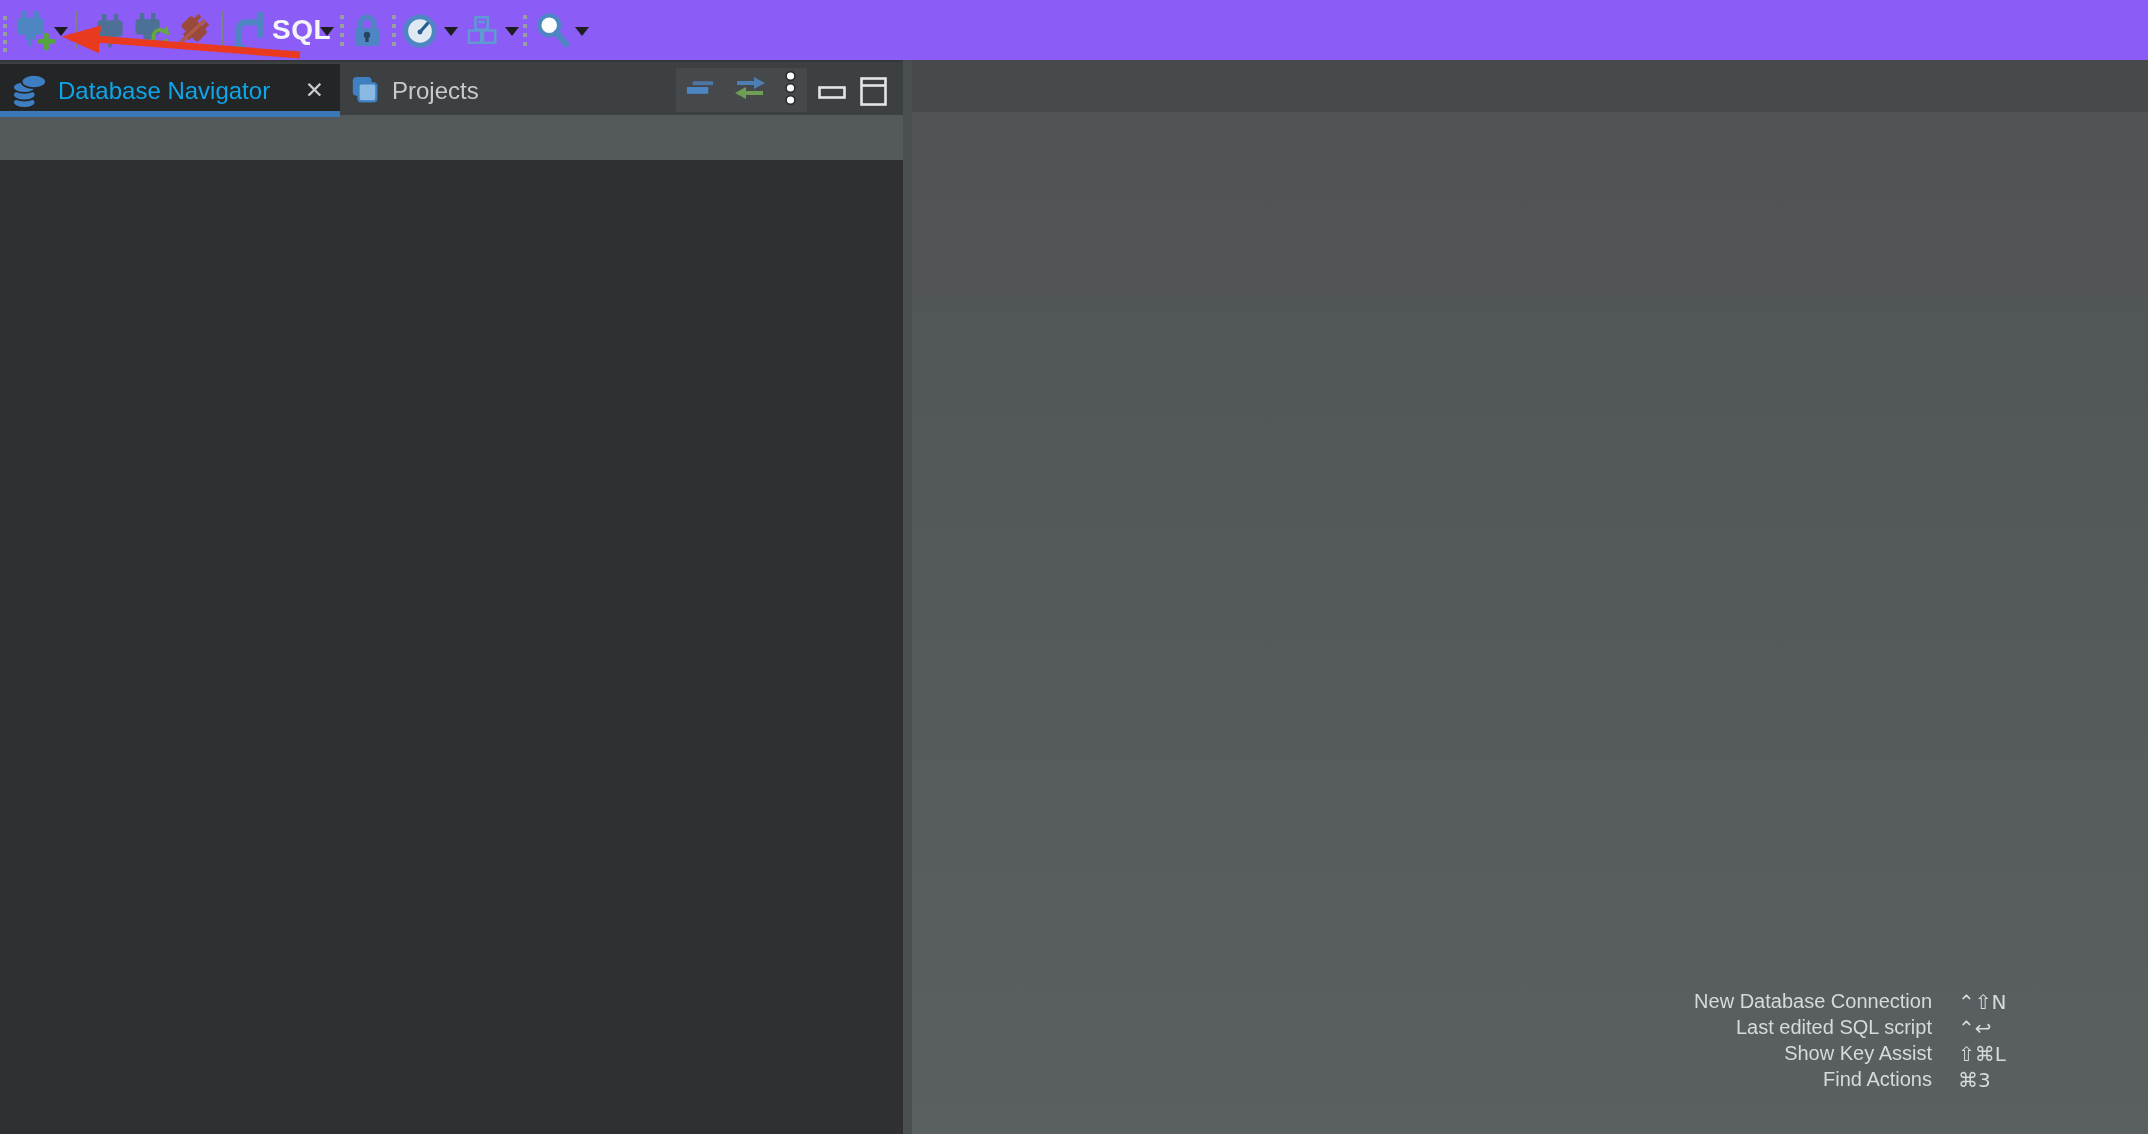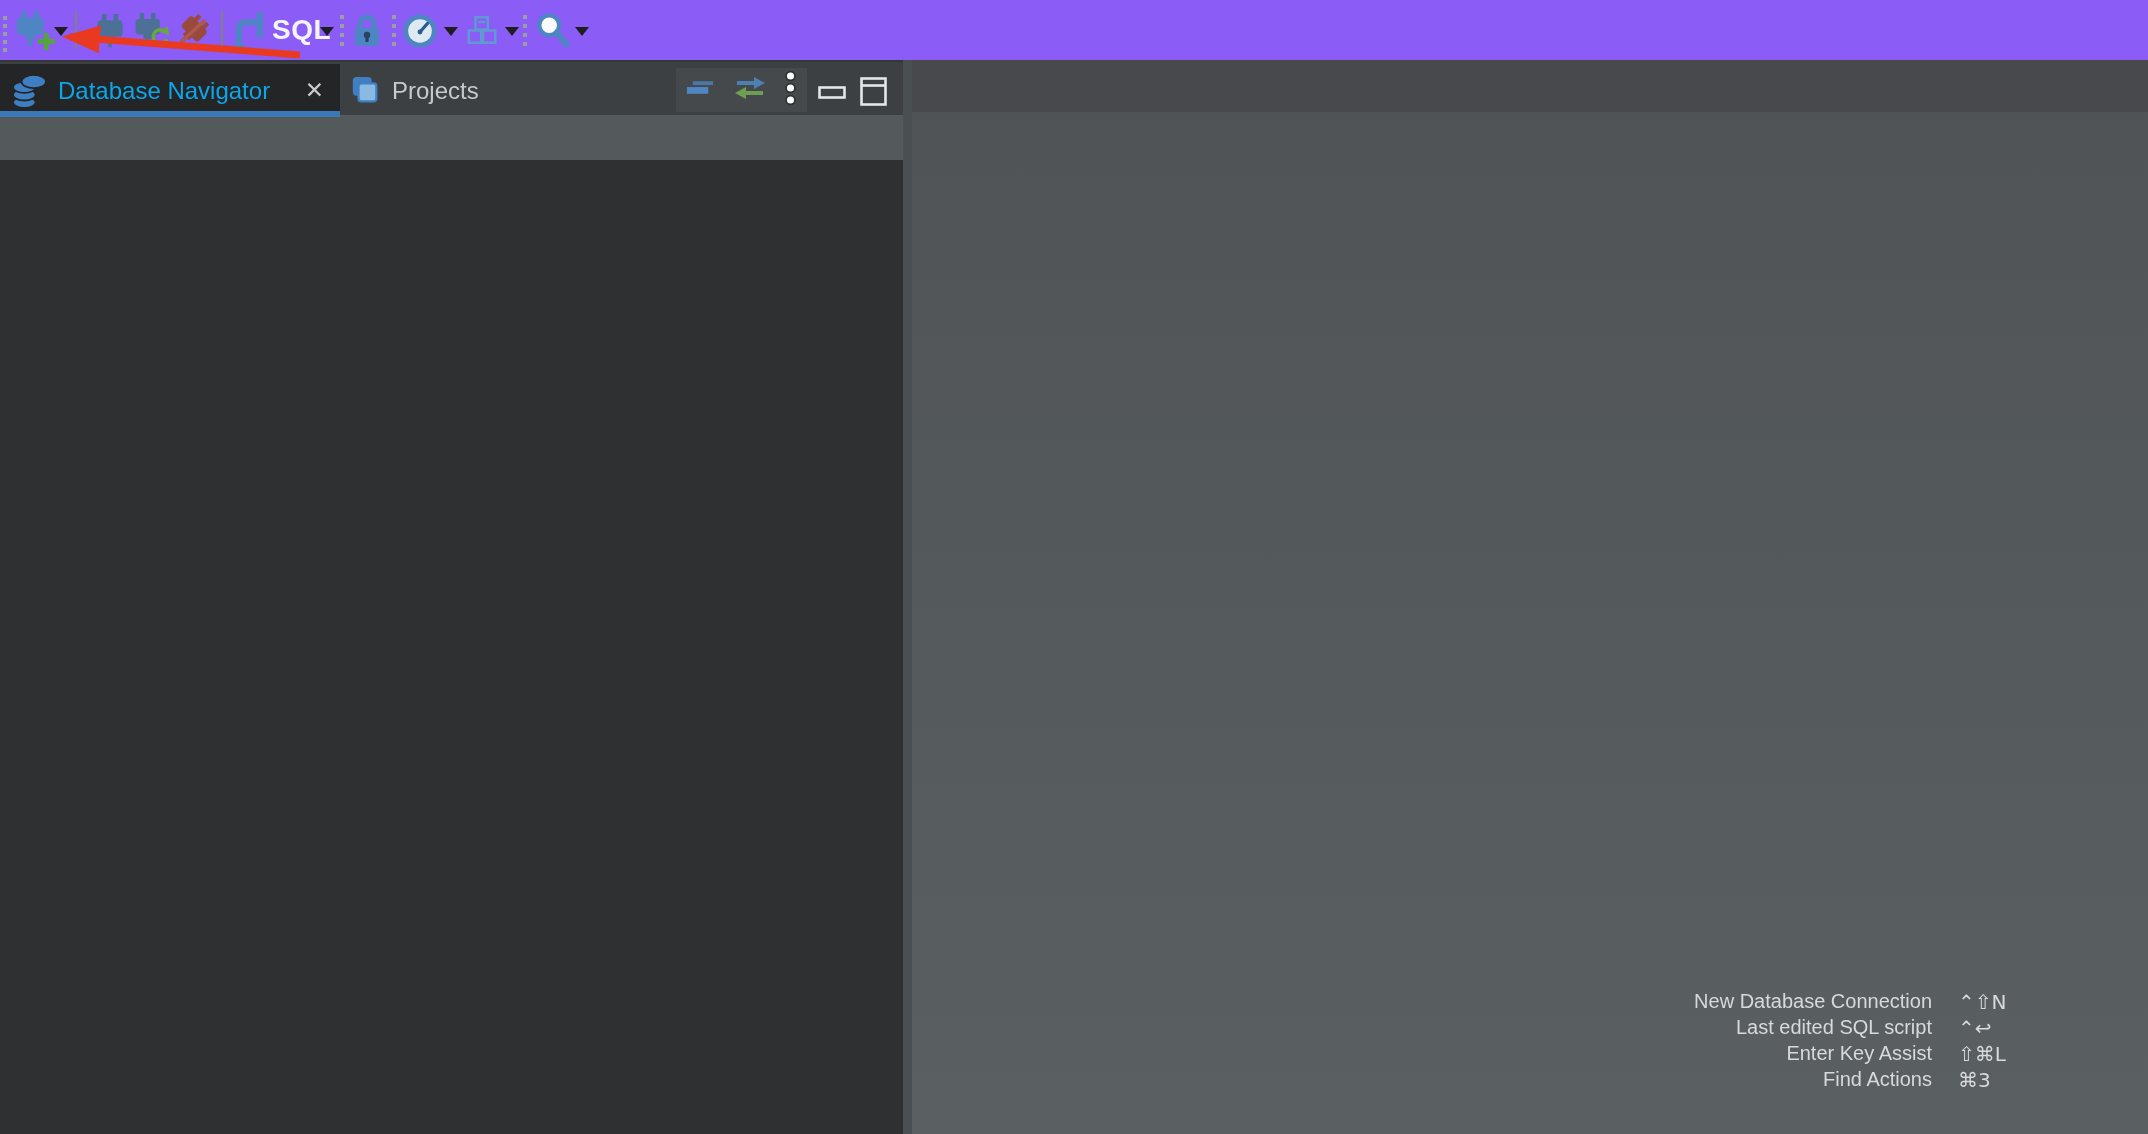--- a/index.html
+++ b/index.html
@@ -290,21 +290,21 @@
     <div class="hints">
       <div class="hint-row">
         <span class="hint-label">New Database Connection</span>
         <span class="hint-keys">⌃⇧N</span>
       </div>
       <div class="hint-row">
         <span class="hint-label">Last edited SQL script</span>
         <span class="hint-keys">⌃↩</span>
       </div>
       <div class="hint-row">
-        <span class="hint-label">Enter Key Assist</span>
+        <span class="hint-label">Show Key Assist</span>
         <span class="hint-keys">⇧⌘L</span>
       </div>
       <div class="hint-row">
         <span class="hint-label">Find Actions</span>
         <span class="hint-keys">⌘3</span>
       </div>
     </div>
   </div>
 
 </div>

